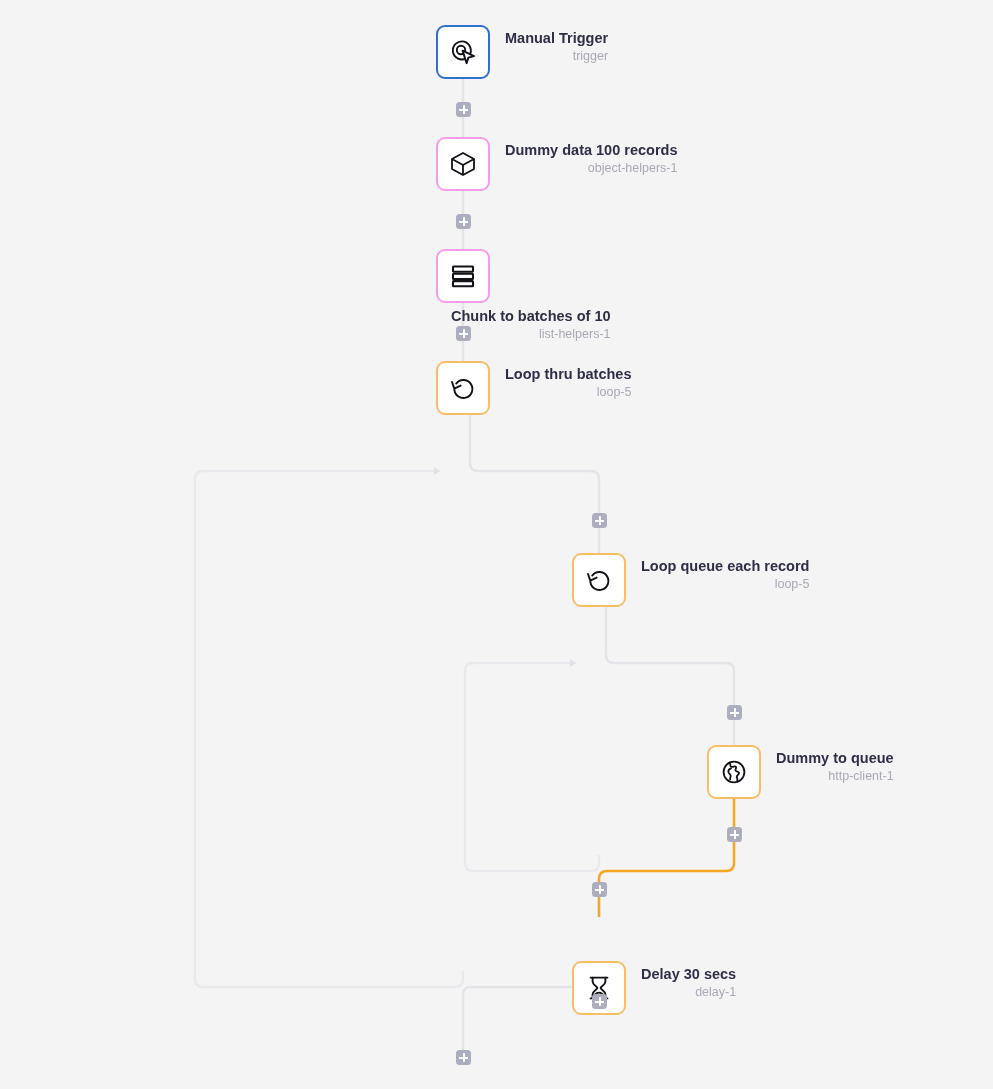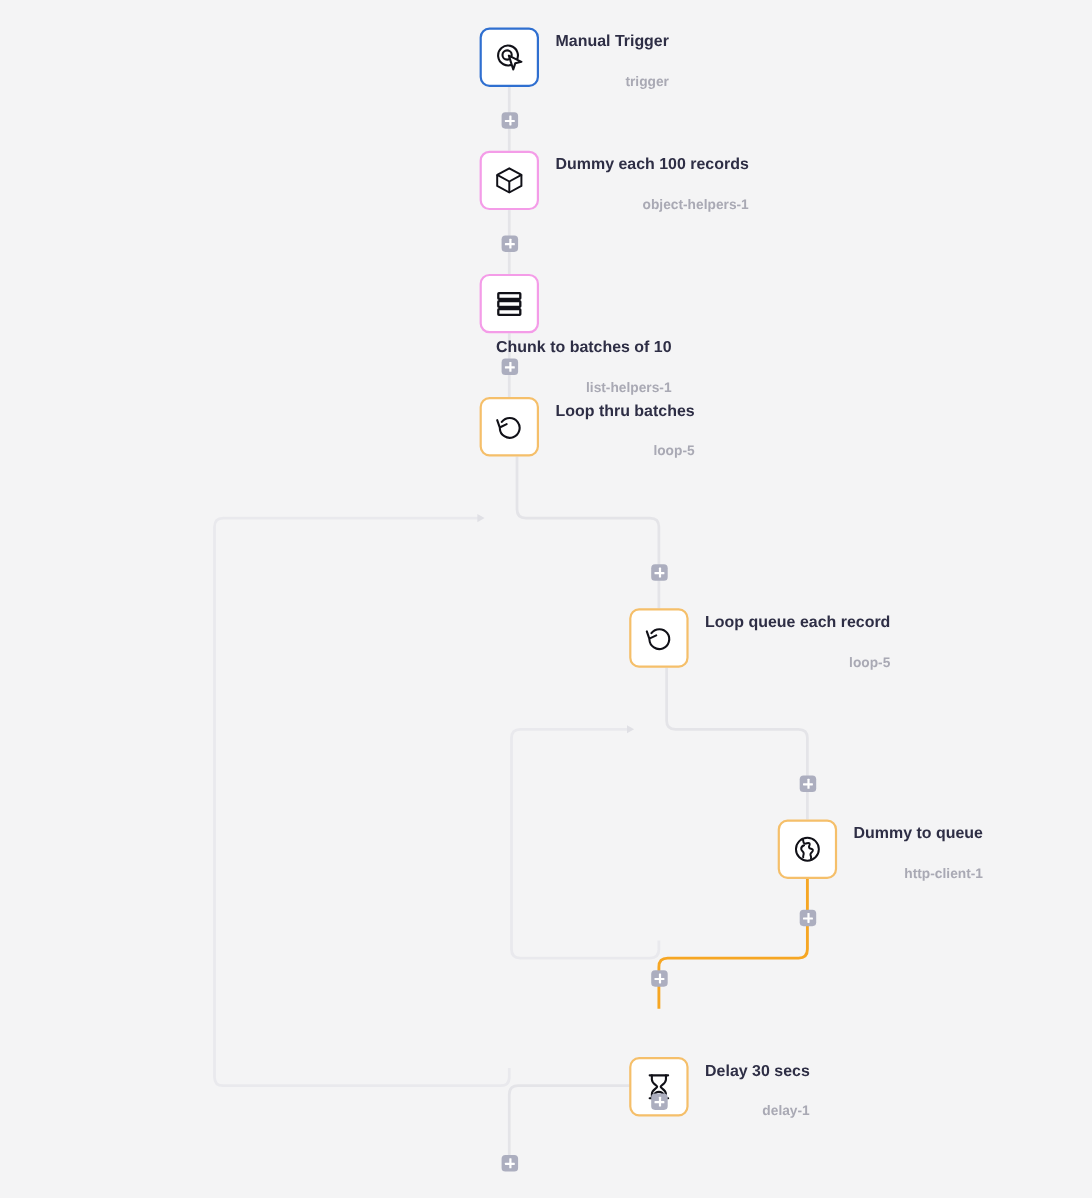--- a/index.html
+++ b/index.html
@@ -58,24 +58,24 @@
   }
   .node-title {
     font-size: 14.5px;
     font-weight: 600;
     color: #2e2e45;
     line-height: 17px;
     white-space: nowrap;
   }
   .node-sub {
     font-size: 12.5px;
-    font-weight: 700;
+    font-weight: 400;
     color: #a9a9b4;
     line-height: 17px;
-    margin-top: 19px;
+    margin-top: 1px;
     white-space: nowrap;
   }
 
   .node-icon { display: block; }
 
   
   .plus-btn {
     position: absolute;
     width: 15px;
     height: 15px;
@@ -147,21 +147,21 @@
 
   <div class="node" style="left:436px; top:137px;">
     <div class="node-box accent-pink">
       <svg class="node-icon" width="32" height="32" viewBox="0 0 32 32" fill="none" stroke="#111118" stroke-width="1.8" stroke-linejoin="round">
         <path d="M16 5 L27 11 L16 17 L5 11 Z"></path>
         <path d="M5 11 L5 21 L16 27 L27 21 L27 11"></path>
         <path d="M16 17 L16 27"></path>
       </svg>
     </div>
     <div class="node-label">
-      <div class="node-title">Dummy each 100 records</div>
+      <div class="node-title">Dummy data 100 records</div>
       <div class="node-sub">object-helpers-1</div>
     </div>
   </div>
 
   <div class="node" style="left:436px; top:249px;flex-direction:column;">
     <div class="node-box accent-pink">
       <svg class="node-icon" width="32" height="32" viewBox="0 0 32 32" fill="none" stroke="#111118" stroke-width="2.1">
         <rect x="6" y="6.5" width="20" height="5.2" rx="0.6"></rect>
         <rect x="6" y="13.8" width="20" height="5.2" rx="0.6"></rect>
         <rect x="6" y="21.1" width="20" height="5.2" rx="0.6"></rect>

